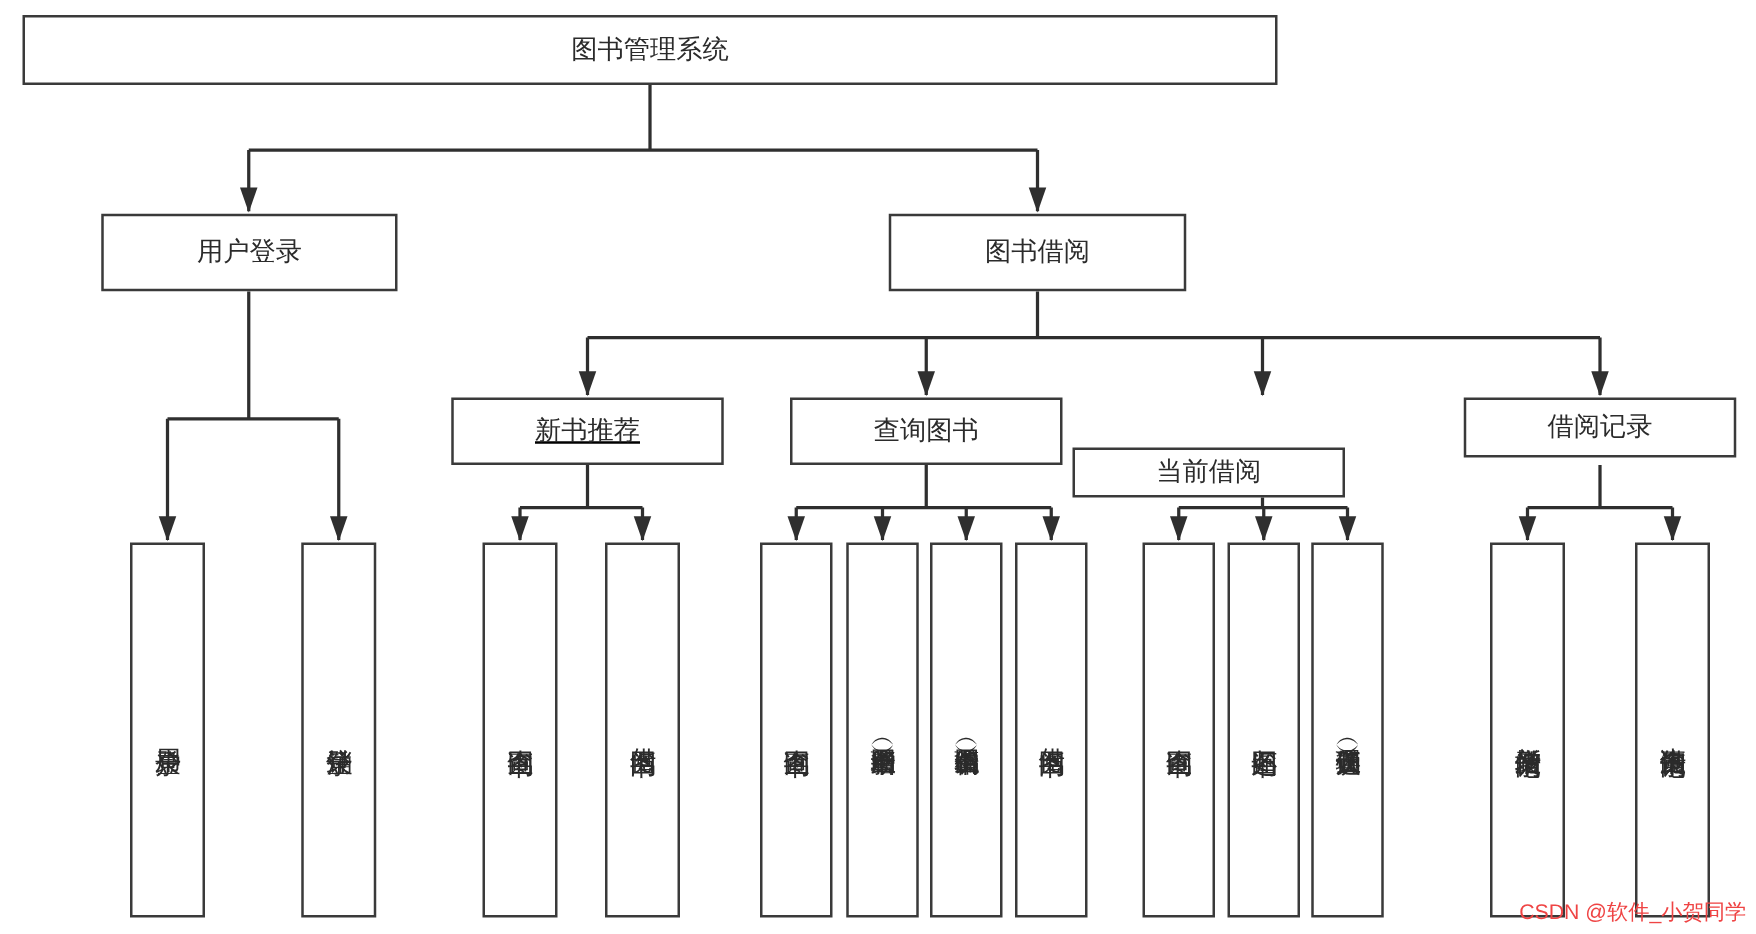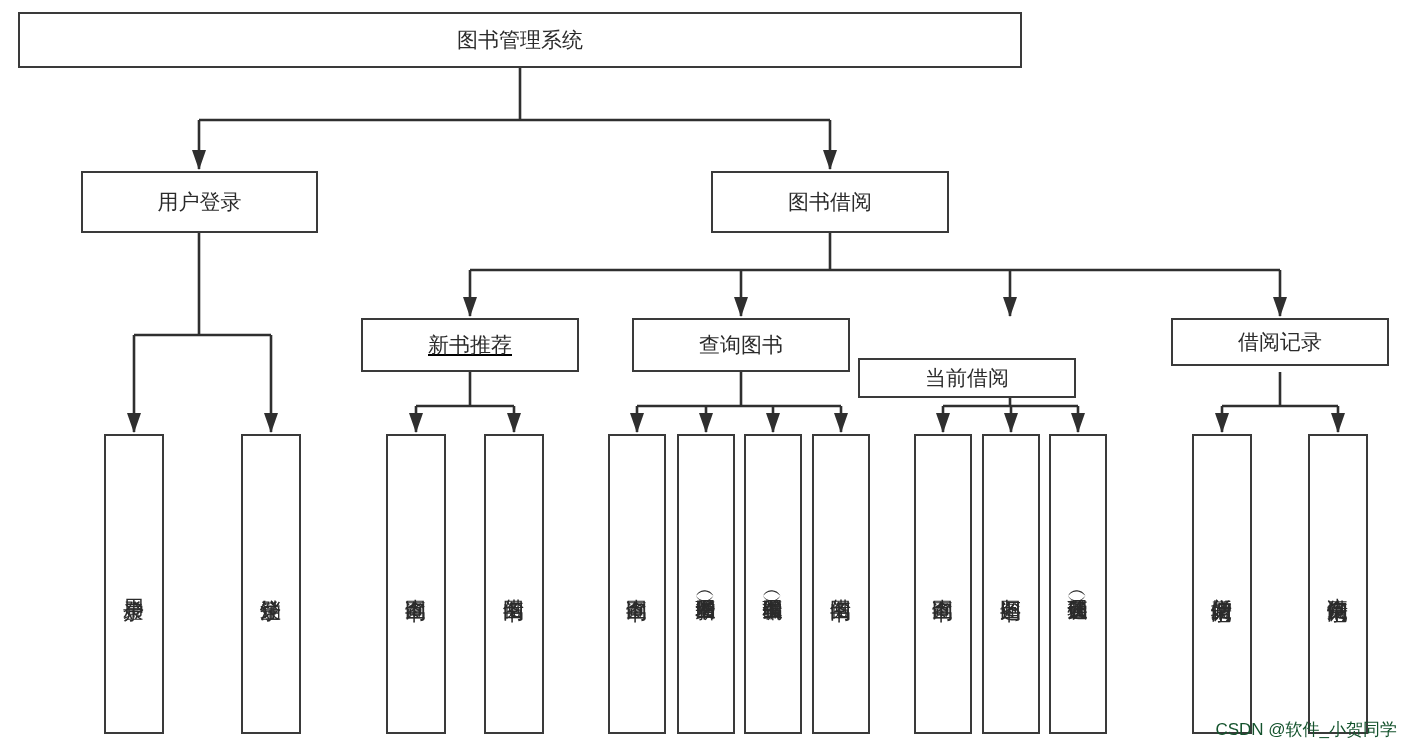--- a/index.html
+++ b/index.html
@@ -63,21 +63,21 @@
   }
   .node.vertical.tall-text .node-label {
     font-size: 20px;
     letter-spacing: 0px;
   }
   .watermark {
     position: absolute;
     right: 8px;
     bottom: 6px;
     font-size: 17px;
-    color: #14532d;
+    color: #ef4444;
     white-space: nowrap;
     user-select: none;
   }
 </style>
 </head>
 <body>
 
 <div id="diagram-root">
   <svg class="edge-layer" viewBox="0 0 1405 747">
       <line x1="520" y1="68" x2="520" y2="120" stroke="#2f2f2f" stroke-width="2.6"></line>

